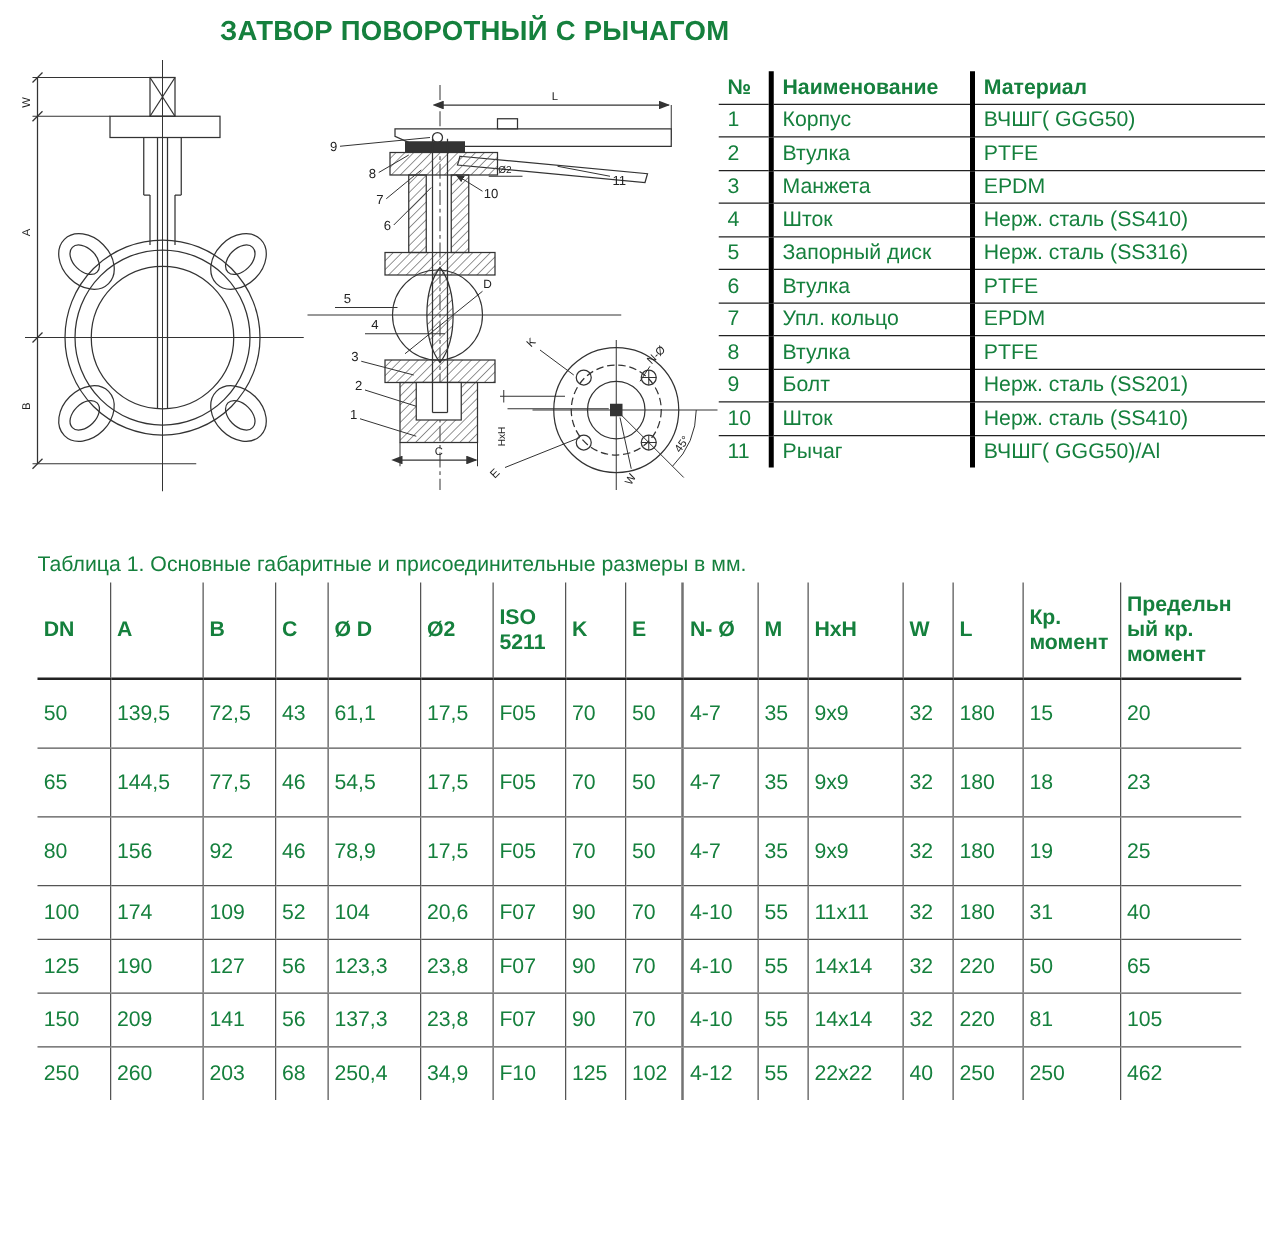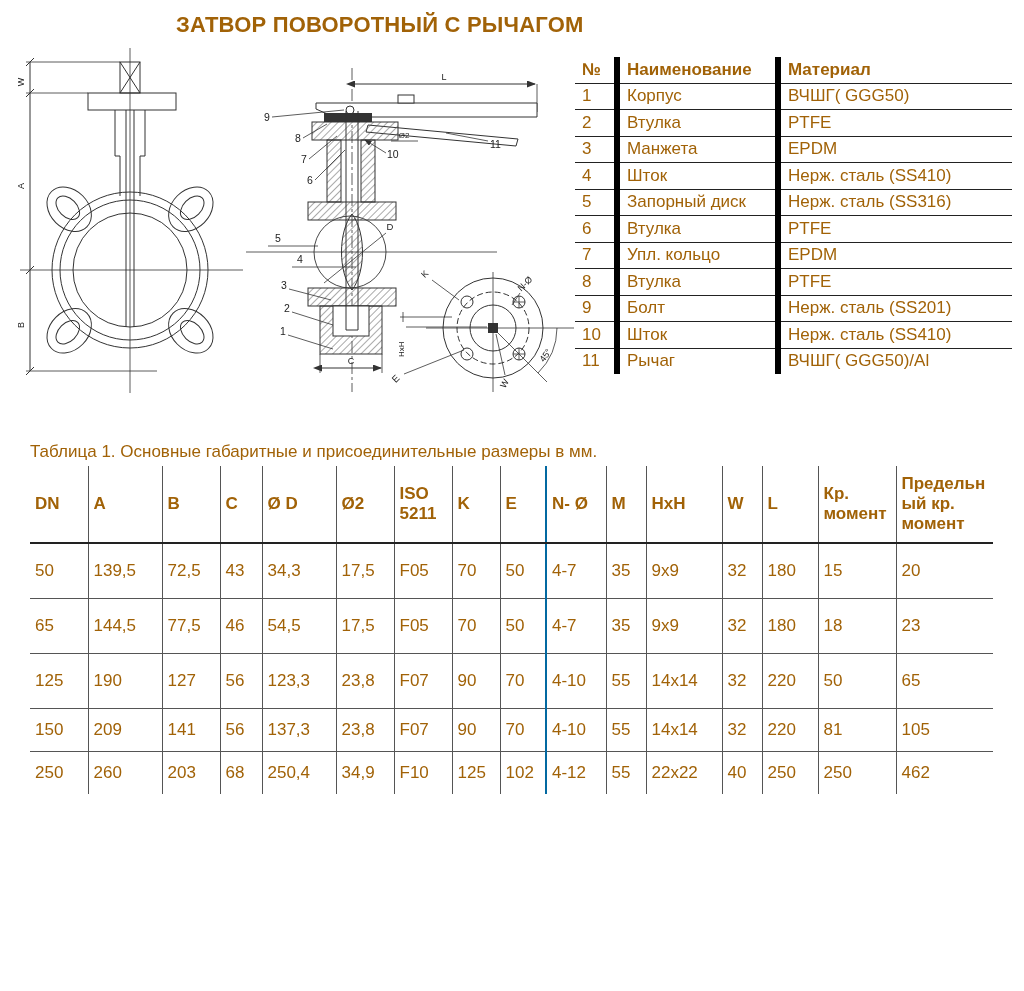--- a/index.html
+++ b/index.html
@@ -1,35 +1,35 @@
 <!DOCTYPE html>
 <html><head>
 <meta charset="utf-8">
 <style>
   html,body{margin:0;padding:0;background:#fff;}
   #page{position:relative;width:1024px;height:991px;background:#ffffff;
-        font-family:"Liberation Sans",sans-serif;color:#a16207;overflow:hidden;}
+        font-family:"Liberation Sans",sans-serif;color:#15803d;overflow:hidden;}
   #title{position:absolute;left:176px;top:12px;font-size:22px;font-weight:bold;letter-spacing:.2px;}
   #drawing{position:absolute;left:0;top:45px;}
   #parts{position:absolute;left:575px;top:57px;border-collapse:collapse;font-size:17px;}
   #parts th,#parts td{border-bottom:1px solid #222;padding:0 7px;height:25.5px;text-align:left;white-space:nowrap;}
   #parts th{font-weight:bold;}
-  #parts th+th,#parts td+td{border-left:6px solid #000000;}
+  #parts th+th,#parts td+td{border-left:4px solid #000000;}
   #parts tbody tr:last-child td{border-bottom:none;}
   #caption{position:absolute;left:30px;top:442px;font-size:17px;}
   #dims{position:absolute;left:30px;top:466px;width:963px;border-collapse:collapse;
         table-layout:fixed;font-size:17px;}
   #dims th,#dims td{text-align:left;vertical-align:middle;padding:2px 5px;
         overflow-wrap:break-word;word-break:break-word;}
   #dims thead th{font-weight:bold;border-bottom:2px solid #222;}
   #dims thead tr{height:77px;}
   #dims tbody tr{height:43px;}
   #dims tbody tr:nth-child(-n+3){height:55px;}
   #dims th+th,#dims td+td{border-left:1px solid #555;}
-  #dims th:nth-child(10),#dims td:nth-child(10){border-left:2px solid #0369a1;}
+  #dims th:nth-child(10),#dims td:nth-child(10){border-left:2px solid #737373;}
   #dims tbody td{border-bottom:1px solid #555;}
   #dims tbody tr:last-child td{border-bottom:none;}
   svg text{font-family:"Liberation Sans",sans-serif;fill:#222;}
 </style>
 </head>
 <body>
 
 <div id="page">
 
   <div id="title">ЗАТВОР ПОВОРОТНЫЙ С РЫЧАГОМ</div>
@@ -309,21 +309,21 @@
           <th>Кр. момент</th>
           <th>Предельный кр. момент</th>
         </tr>
     </thead>
     <tbody>
         <tr>
           <td>50</td>
           <td>139,5</td>
           <td>72,5</td>
           <td>43</td>
-          <td>34,3</td>
+          <td>61,1</td>
           <td>17,5</td>
           <td>F05</td>
           <td>70</td>
           <td>50</td>
           <td>4-7</td>
           <td>35</td>
           <td>9x9</td>
           <td>32</td>
           <td>180</td>
           <td>15</td>
@@ -339,20 +339,56 @@
           <td>F05</td>
           <td>70</td>
           <td>50</td>
           <td>4-7</td>
           <td>35</td>
           <td>9x9</td>
           <td>32</td>
           <td>180</td>
           <td>18</td>
           <td>23</td>
+        </tr>
+        <tr>
+          <td>80</td>
+          <td>156</td>
+          <td>92</td>
+          <td>46</td>
+          <td>78,9</td>
+          <td>17,5</td>
+          <td>F05</td>
+          <td>70</td>
+          <td>50</td>
+          <td>4-7</td>
+          <td>35</td>
+          <td>9x9</td>
+          <td>32</td>
+          <td>180</td>
+          <td>19</td>
+          <td>25</td>
+        </tr>
+        <tr>
+          <td>100</td>
+          <td>174</td>
+          <td>109</td>
+          <td>52</td>
+          <td>104</td>
+          <td>20,6</td>
+          <td>F07</td>
+          <td>90</td>
+          <td>70</td>
+          <td>4-10</td>
+          <td>55</td>
+          <td>11x11</td>
+          <td>32</td>
+          <td>180</td>
+          <td>31</td>
+          <td>40</td>
         </tr>
         <tr>
           <td>125</td>
           <td>190</td>
           <td>127</td>
           <td>56</td>
           <td>123,3</td>
           <td>23,8</td>
           <td>F07</td>
           <td>90</td>

